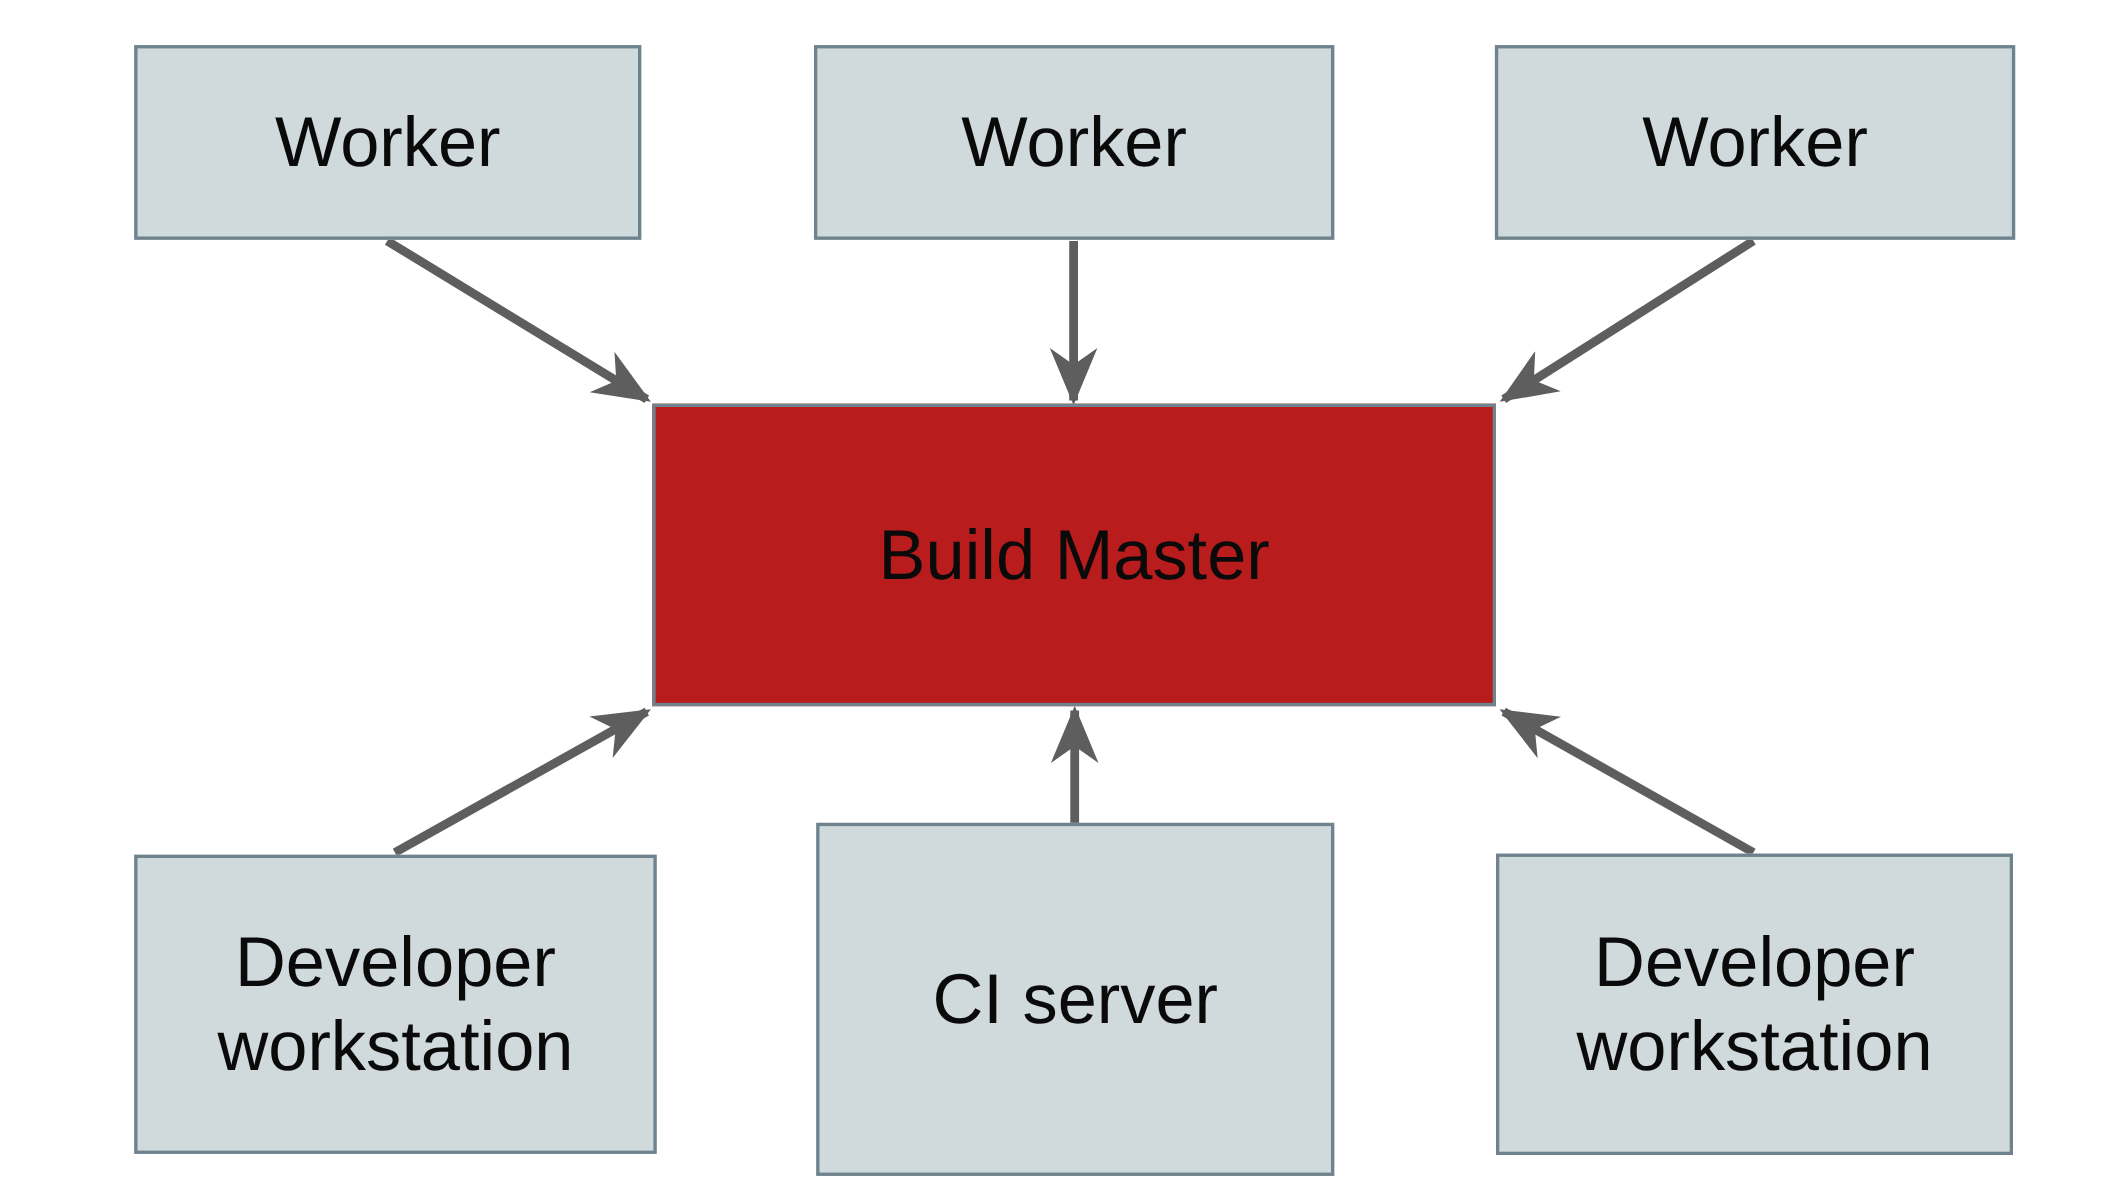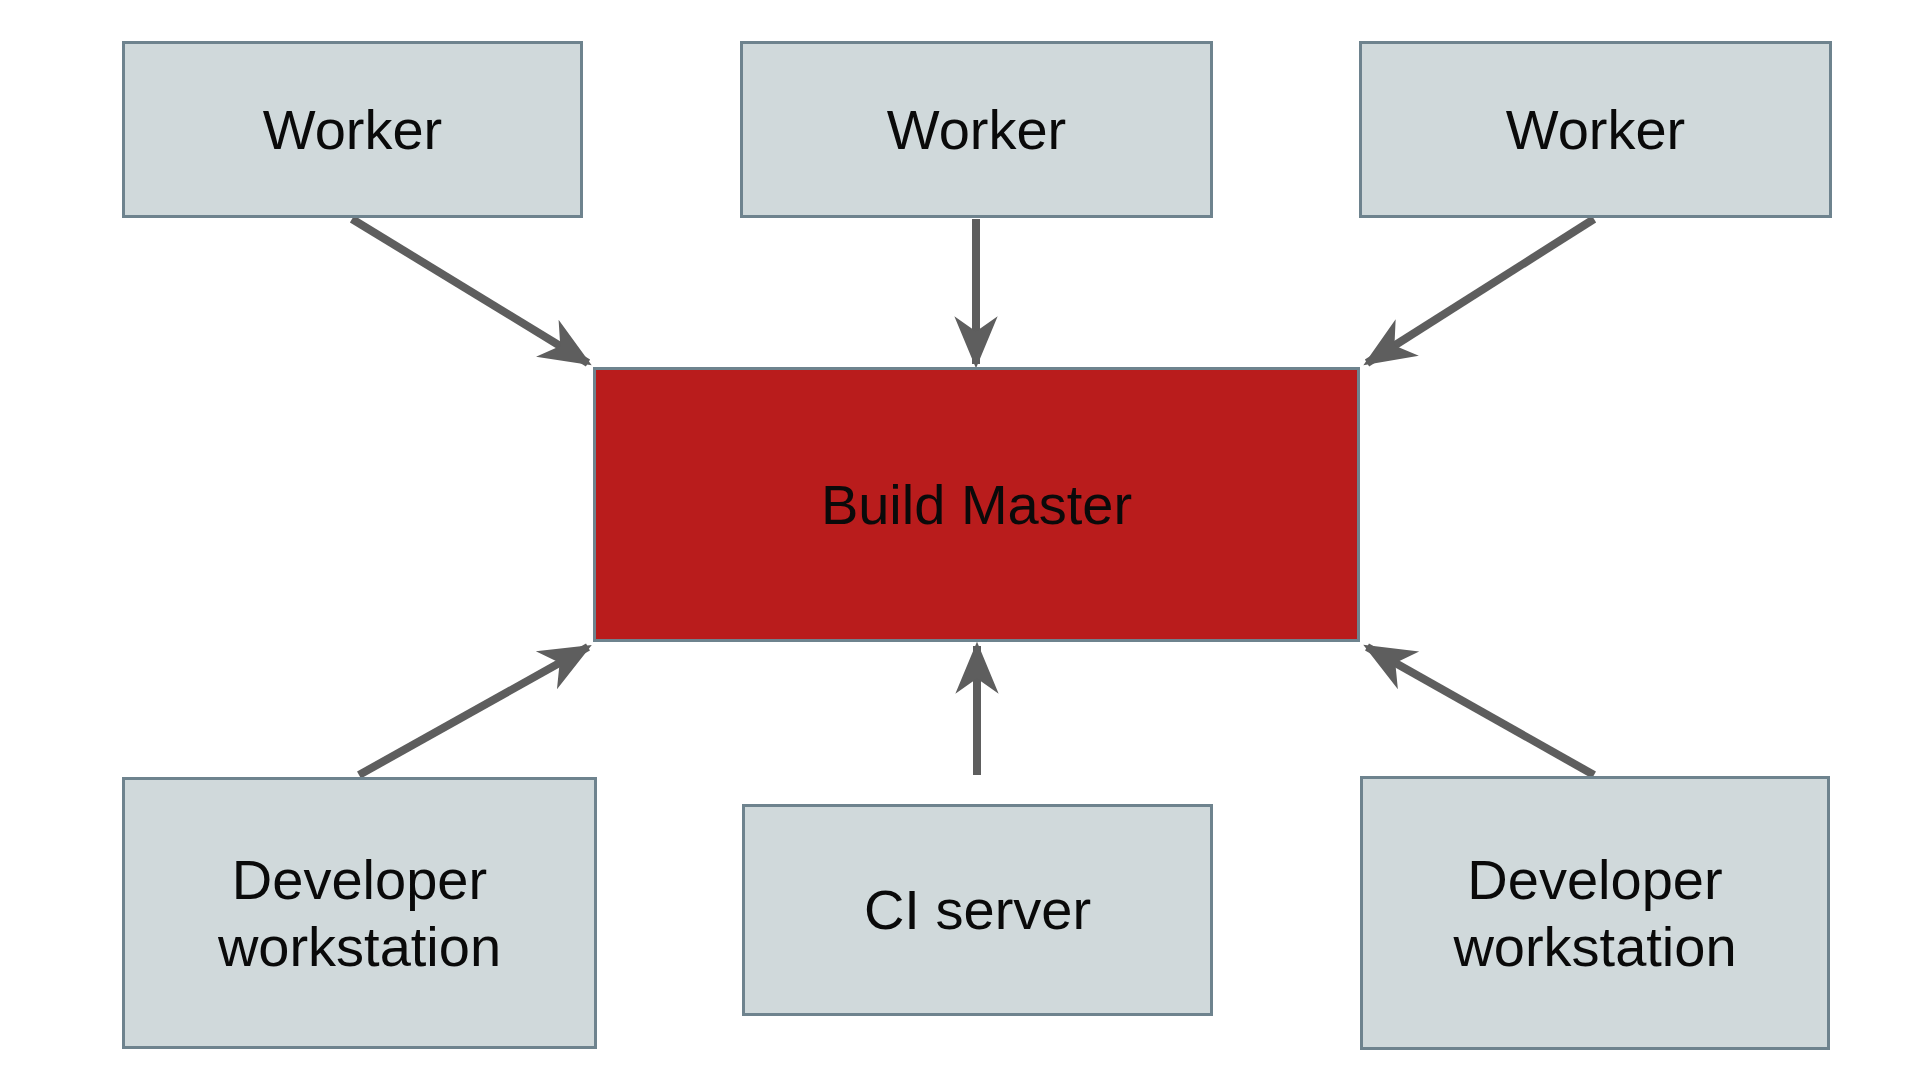--- a/index.html
+++ b/index.html
@@ -26,21 +26,21 @@
   .node {
     position: absolute;
     box-sizing: border-box;
     border: 3px solid #6e838e;
     display: flex;
     align-items: center;
     justify-content: center;
     text-align: center;
   }
   .node .label {
-    font-size: 56px;
+    font-size: 64px;
     line-height: 1.2;
     color: #0a0a0a;
     padding: 0 10px;
   }
 </style>
 </head>
 <body>
 
 <div id="canvas">
   <svg id="edge-layer" viewBox="0 0 1910 1090" xmlns="http://www.w3.org/2000/svg">
@@ -67,20 +67,20 @@
       </div>
       <div class="node" style="left: 1359px; top: 41px; width: 473px; height: 177px; background: rgb(208, 217, 219); border-color: rgb(110, 131, 142);">
         <span class="label" style="color: rgb(10, 10, 10);">Worker</span>
       </div>
       <div class="node" style="left: 593px; top: 367px; width: 767px; height: 275px; background: #b91c1c; border-color: rgb(110, 131, 142);">
         <span class="label" style="color: rgb(10, 10, 10);">Build Master</span>
       </div>
       <div class="node" style="left: 122px; top: 777px; width: 475px; height: 272px; background: rgb(208, 217, 219); border-color: rgb(110, 131, 142);">
         <span class="label" style="color: rgb(10, 10, 10);">Developer workstation</span>
       </div>
-      <div class="node" style="left: 742px; top: 804px; width: 471px; height: 212px; background: rgb(208, 217, 219); border-color: rgb(110, 131, 142);">
+      <div class="node" style="left: 742px; top: 748px; width: 471px; height: 321px; background: rgb(208, 217, 219); border-color: rgb(110, 131, 142);">
         <span class="label" style="color: rgb(10, 10, 10);">CI server</span>
       </div>
       <div class="node" style="left: 1360px; top: 776px; width: 470px; height: 274px; background: rgb(208, 217, 219); border-color: rgb(110, 131, 142);">
         <span class="label" style="color: rgb(10, 10, 10);">Developer workstation</span>
       </div>
     </div>
 </div>
 
 </body></html>

